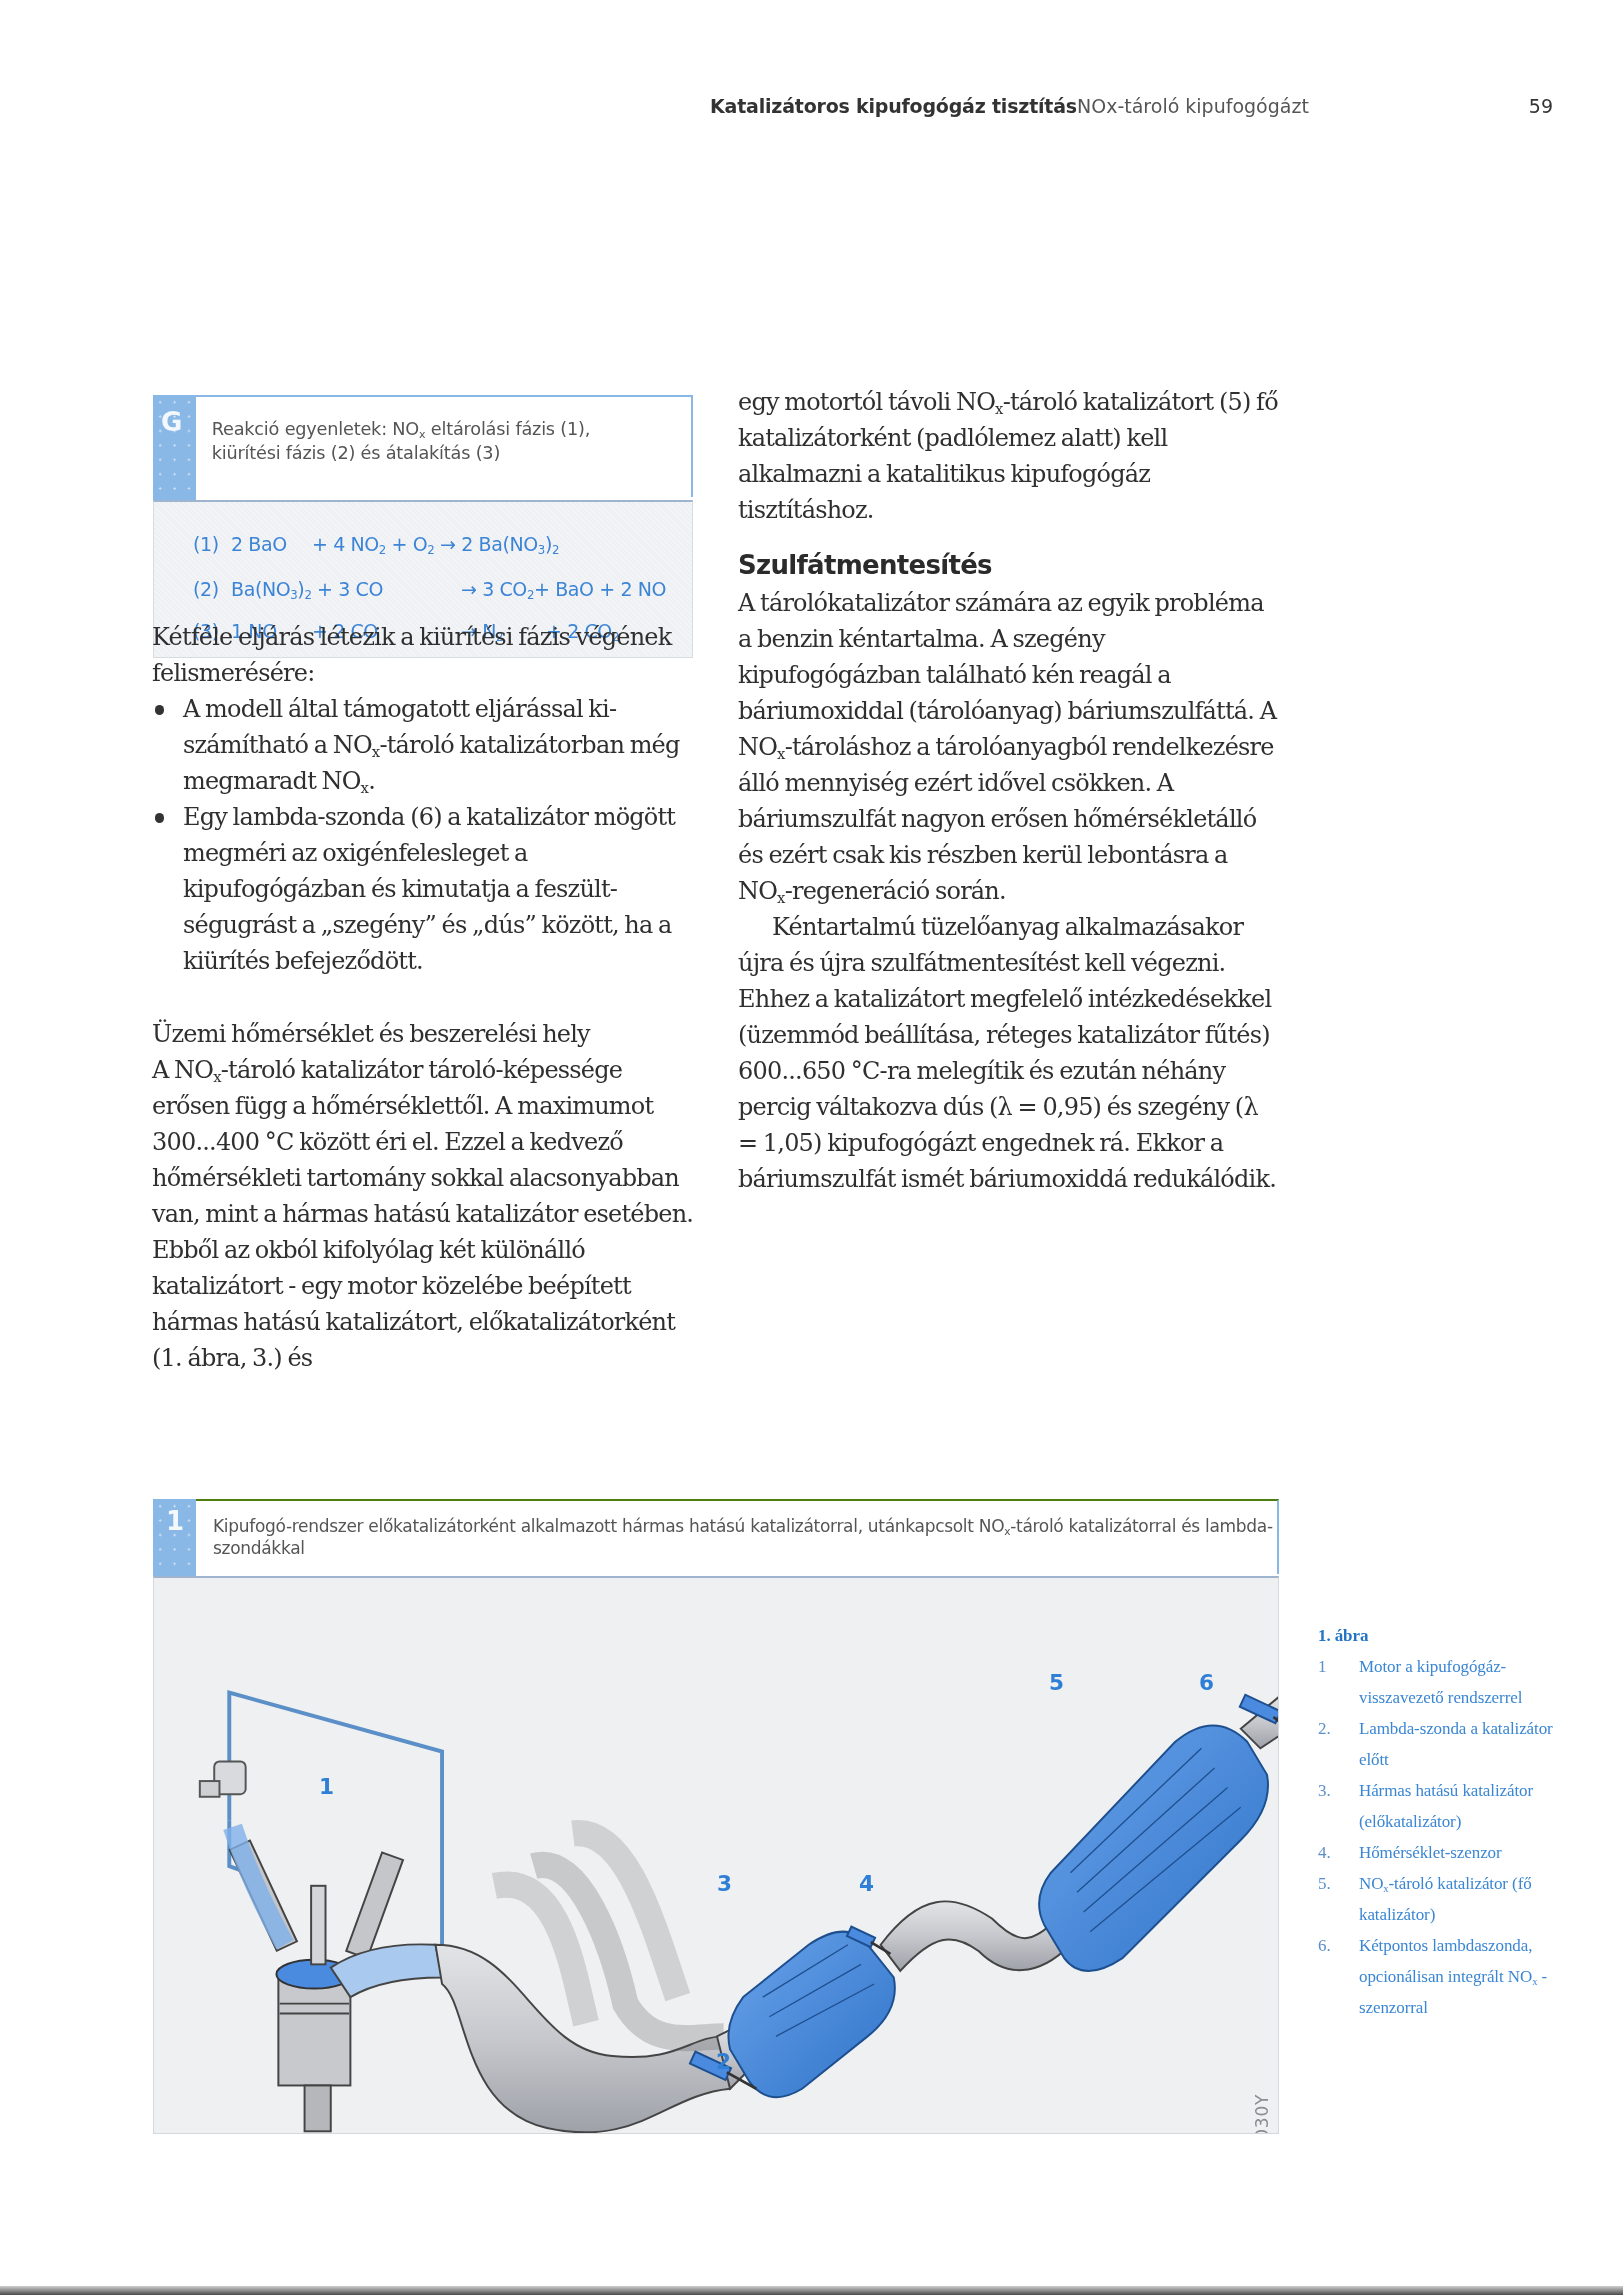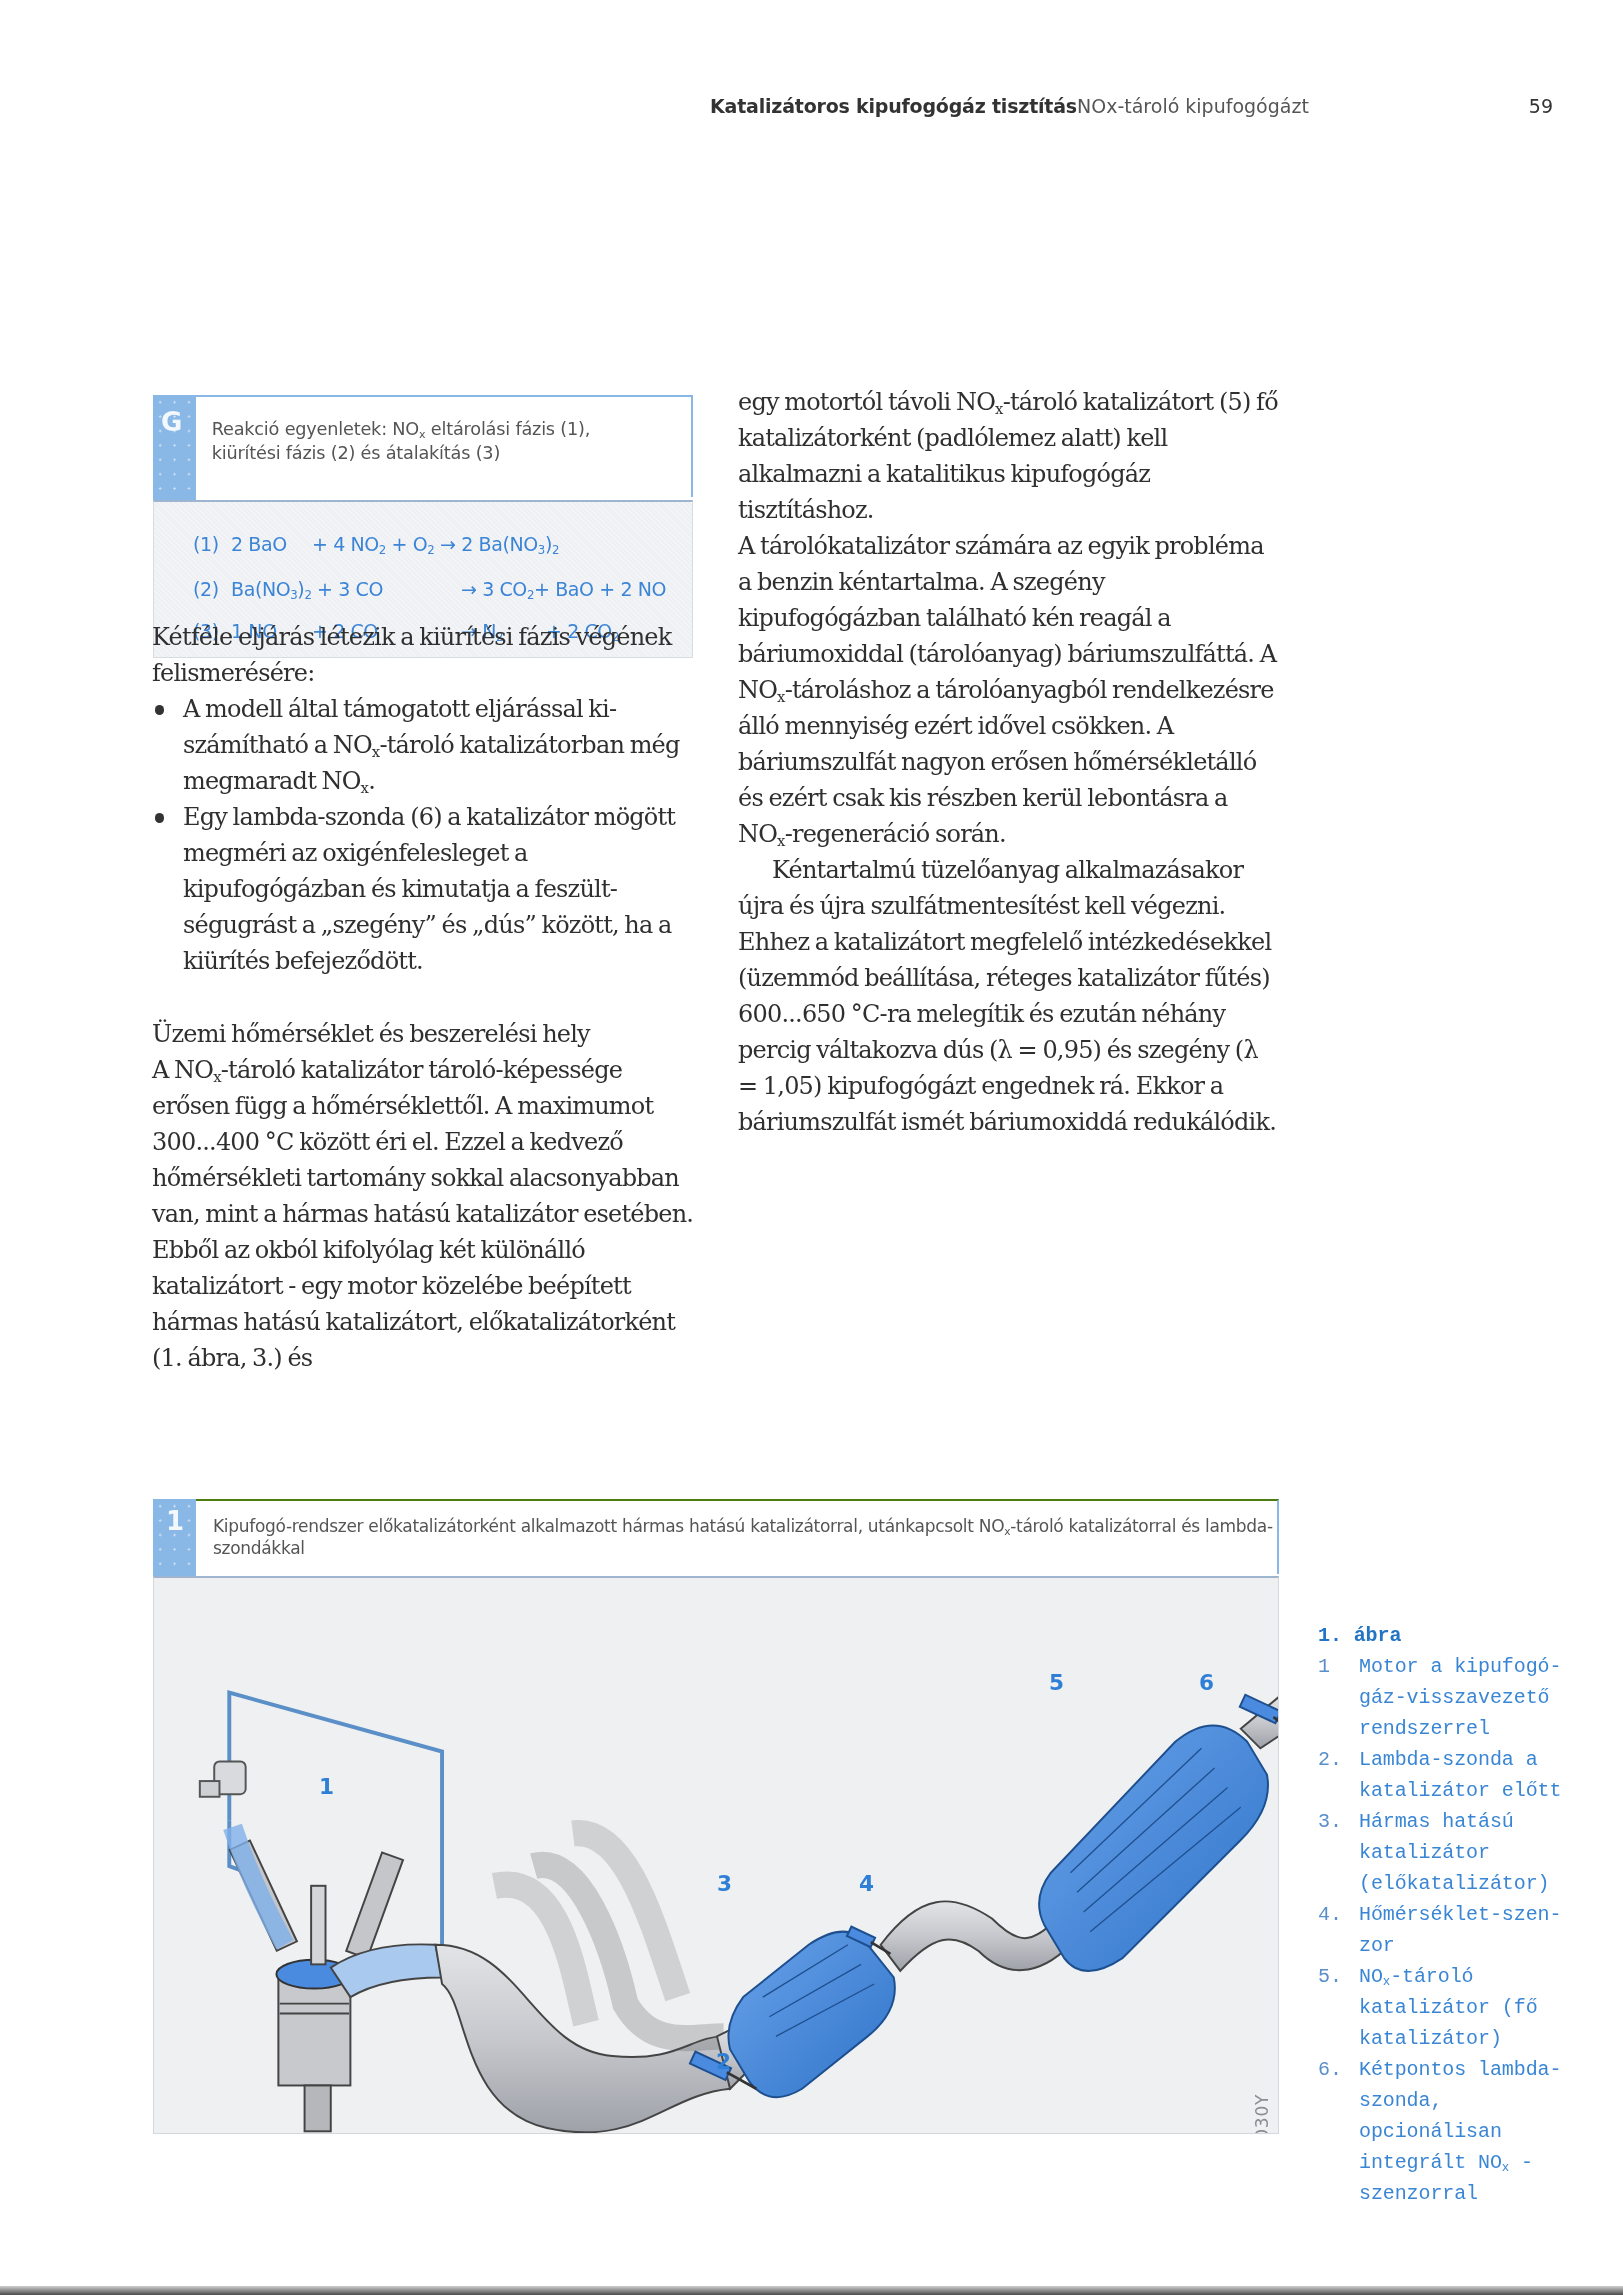--- a/index.html
+++ b/index.html
@@ -66,22 +66,22 @@
     font-family: "DejaVu Sans", sans-serif; font-size: 17px; line-height: 22px; color: #555;
     padding: 14.4px 0 0 17px; box-sizing: border-box; letter-spacing: -0.3px; }
   .fig .art { position: absolute; left: 0; top: 77px; right: 0; bottom: 0;
     background: #eff0f2; border: 1.3px solid #d4d7dc; border-top: 2px solid #9fb4cf; box-sizing: border-box; overflow: hidden; }
   .fig .art svg { position: absolute; left: 0; top: 0; }
   .callout { position: absolute; font-family: "DejaVu Sans", sans-serif; font-weight: bold; font-size: 21.6px; color: #2f7fd6; }
   .imgcode { position: absolute; right: 6.5px; bottom: 39px; font-family: "DejaVu Sans", sans-serif;
     font-size: 17px; color: #8a8d92; transform: rotate(-90deg); transform-origin: right bottom; letter-spacing: 0.7px; white-space: nowrap; }
 
   
-  .legend { left: 1318px; top: 1620px; width: 249px; font-family: Liberation Mono, monospace;
-    font-size: 20px; line-height: 31px; color: #3a86d4; letter-spacing: -0.1px; }
+  .legend { left: 1318px; top: 1620px; width: 249px; font-family: Liberation Serif, serif;
+    font-size: 17px; line-height: 31px; color: #3a86d4; letter-spacing: -0.1px; }
   .legend .title { font-weight: bold; color: #2474c6; }
   .legend .item { position: relative; padding-left: 41px; }
   .legend .item .n { position: absolute; left: 0; top: 0; color: #5a8fc9; }
 
   .bottom-edge { left: 0; bottom: 0; width: 1623px; height: 9.2px;
     background: linear-gradient(to bottom, #cfcfcf, #4a4a4a); }
 </style>
 </head>
 <body>
 
@@ -134,20 +134,21 @@
       <span class="dot"></span>
       <span>Egy lambda-szonda (6) a katalizátor mögött megméri az oxigénfelesleget a kipufogógázban és kimutatja a feszült­ségugrást a „szegény” és „dús” között, ha a kiürítés befejeződött.</span>
     </li>
   </ul>
   <p class="plainhead">Üzemi hőmérséklet és beszerelési hely</p>
   <p><span>A NO</span><sub>x</sub><span>-tároló katalizátor tároló-képessége erősen függ a hőmérséklettől. A maxi­mumot 300...400 °C között éri el. Ezzel a kedvező hőmérsékleti tartomány sokkal alacsonyabban van, mint a hármas hatású katalizátor esetében. Ebből az okból kifo­lyólag két különálló katalizátort - egy mo­tor közelébe beépített hármas hatású kata­lizátort, előkatalizátorként (1. ábra, 3.) és</span></p>
 </div>
 
 <div class="abs col col2">
   <p><span>egy motortól távoli NO</span><sub>x</sub><span>-tároló katalizátort (5) fő katalizátorként (padlólemez alatt) kell alkalmazni a katalitikus kipufogógáz tisztításhoz.</span></p>
+  <p class="sectionhead">Szulfátmentesítés</p>
   <p><span>A tárolókatalizátor számára az egyik probléma a benzin kéntartalma. A szegény kipufogógázban található kén reagál a báriumoxiddal (tárolóanyag) báriumszul­fáttá. A NO</span><sub>x</sub><span>-tároláshoz a tárolóanyagból rendelkezésre álló mennyiség ezért idővel csökken. A báriumszulfát nagyon erősen hőmérsékletálló és ezért csak kis részben kerül lebontásra a NO</span><sub>x</sub><span>-regeneráció során.</span></p>
   <p class="indent">Kéntartalmú tüzelőanyag alkalmazása­kor újra és újra szulfátmentesítést kell vé­gezni. Ehhez a katalizátort megfelelő intéz­kedésekkel (üzemmód beállítása, réteges katalizátor fűtés) 600...650 °C-ra melegítik és ezután néhány percig váltakozva dús (λ = 0,95) és szegény (λ = 1,05) kipufogógázt engednek rá. Ekkor a báriumszulfát ismét báriumoxiddá redukálódik.</p>
 </div>
 
 <div class="abs fig">
   <div class="tab">
     <span class="num">1</span>
   </div>
   <div class="caption">
     <span>Kipufogó-rendszer előkatalizátorként alkalmazott hármas hatású katalizátorral, utánkapcsolt NO</span><sub>x</sub><span>-tároló katalizátorral és lambda-szondákkal</span>

